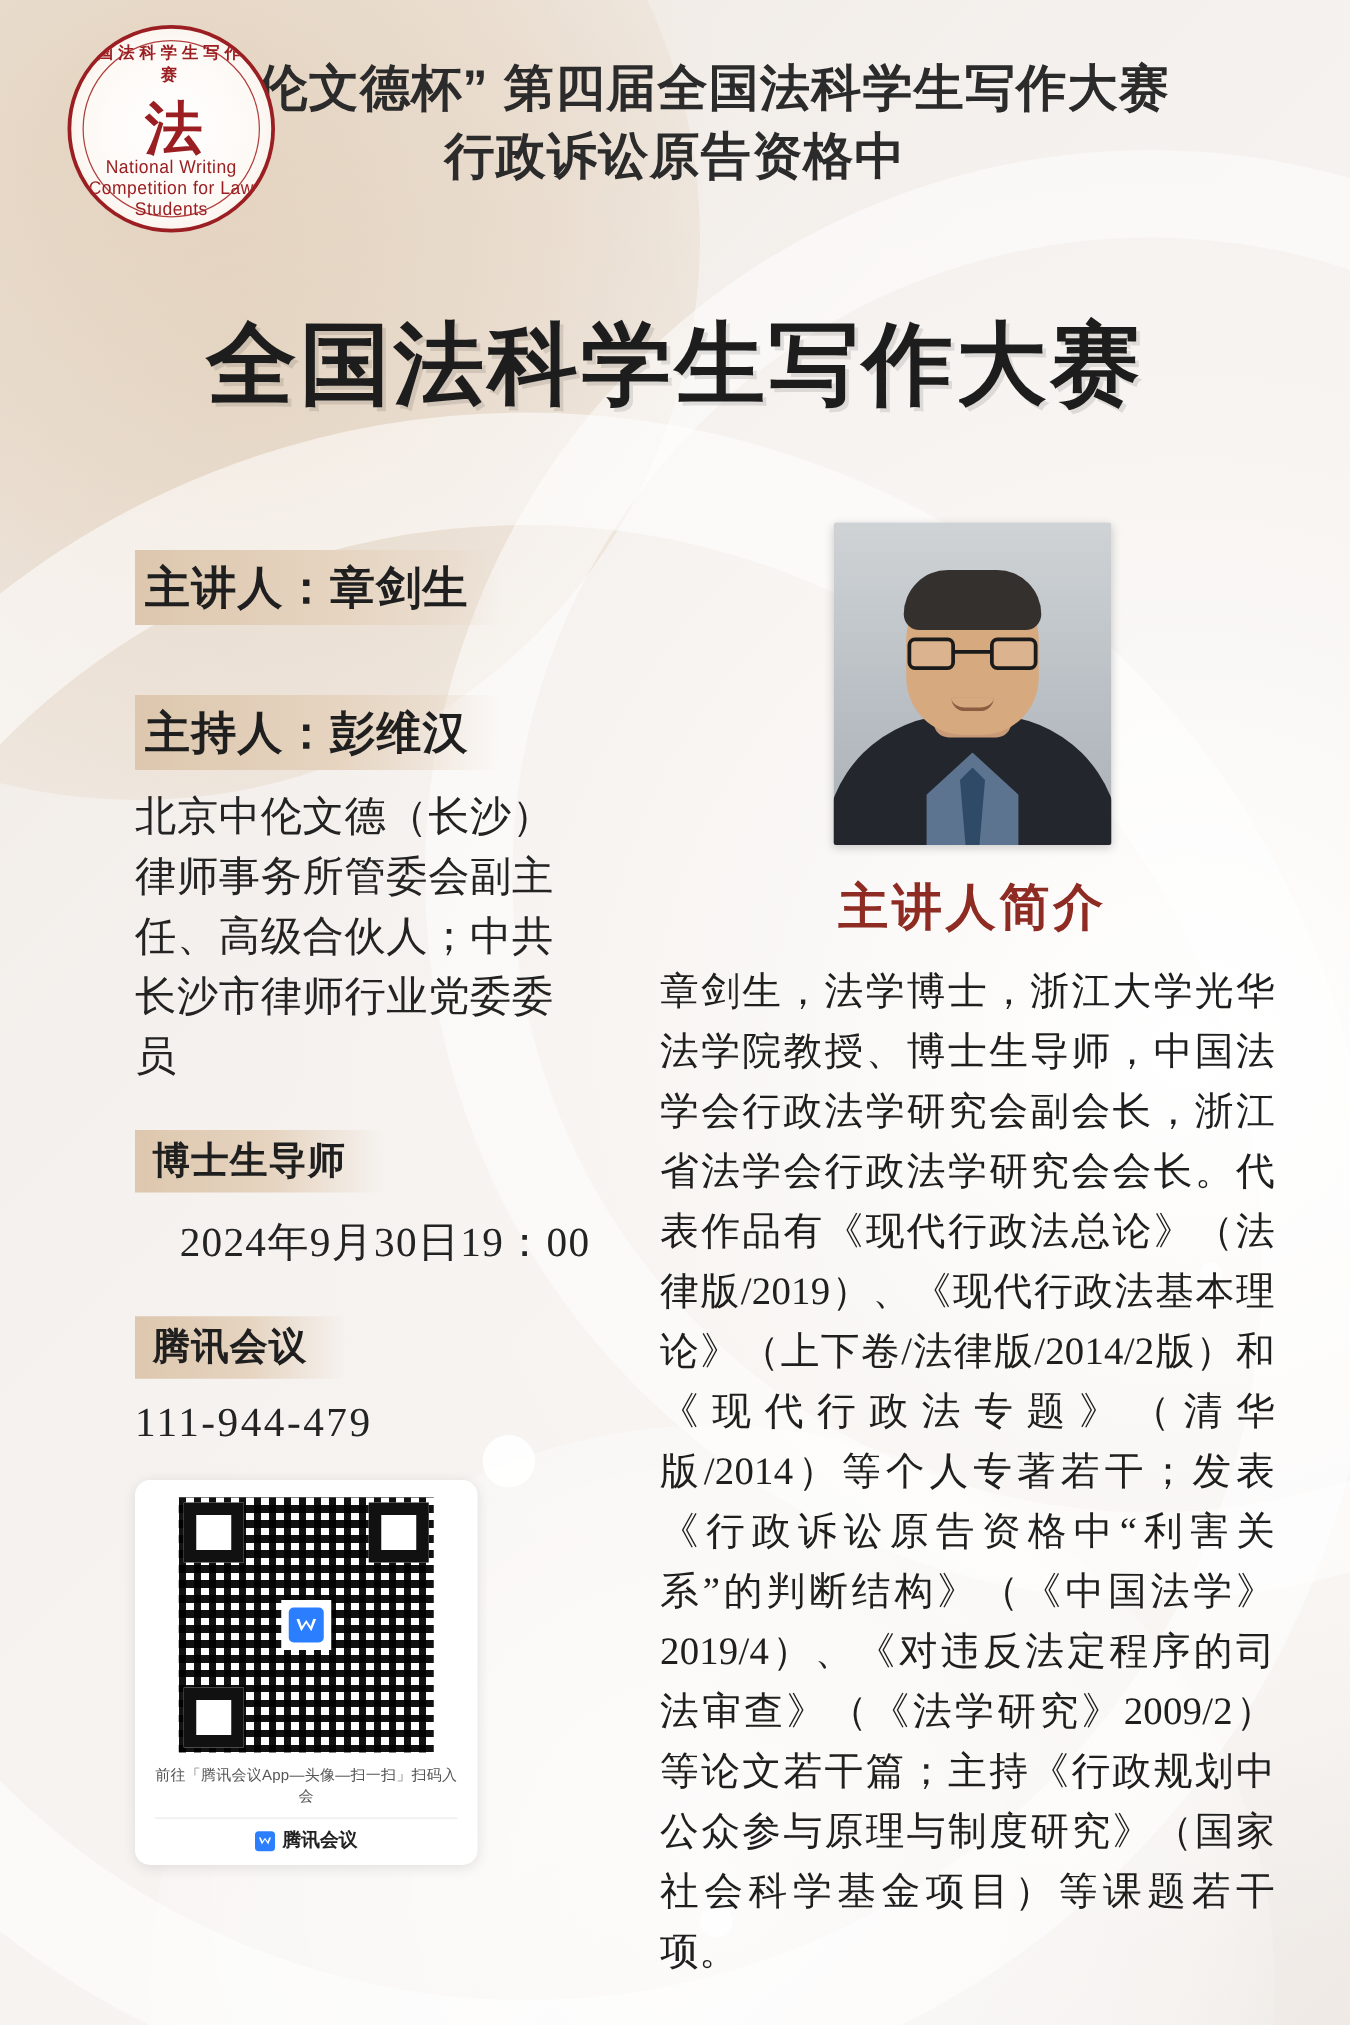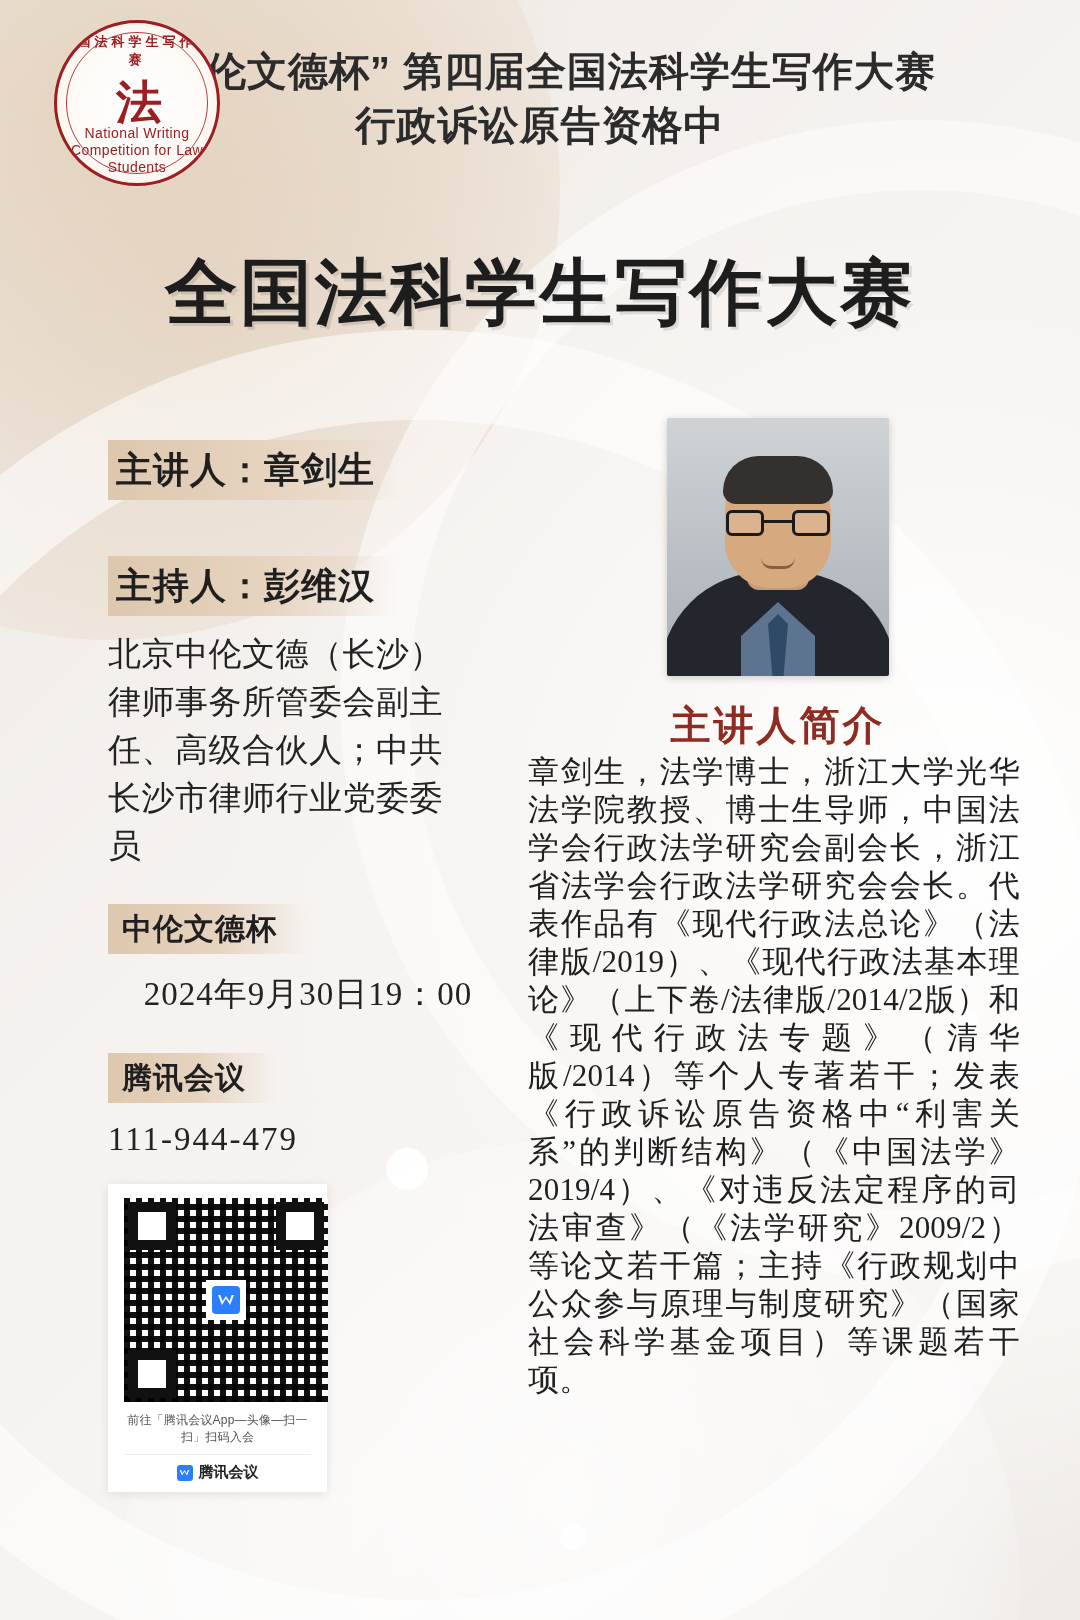--- a/index.html
+++ b/index.html
@@ -192,23 +192,23 @@
     margin-top: 18px;
     font-family: "Liberation Serif", serif;
     font-size: 33px;
     color: #232323;
     letter-spacing: 2px;
   }
 
   
   .qr-card {
     margin-top: 26px;
-    width: 219px;
+    width: 274px;
     background: #ffffff;
-    border-radius: 0;
+    border-radius: 12px;
     box-shadow: 0 2px 10px rgba(0,0,0,0.10);
     padding: 14px 16px 10px;
     box-sizing: border-box;
   }
   .qr-img {
     width: 204px; height: 204px;
     margin: 0 auto;
     position: relative;
     background:
       repeating-linear-gradient(90deg, #111 0 6px, #fff 6px 12px),
@@ -384,23 +384,24 @@
   .bio-title {
     margin-top: 22px;
     text-align: center;
     font-family: "Liberation Serif", serif;
     font-weight: bold;
     font-size: 40px;
     color: #8e2b22;
     letter-spacing: 3px;
   }
   .bio-text {
+    margin-top: 16px;
     font-family: "Liberation Serif", serif;
     font-size: 31px;
-    line-height: 38px;
+    line-height: 48px;
     color: #1f1f1f;
     text-align: justify;
     width: 492px;
     letter-spacing: 0.2px;
   }
 </style>
 </head>
 <body>
 
 <div class="poster">
@@ -430,21 +431,21 @@
     <div class="spk-block">
       <div class="tagline">主讲人：章剑生</div>
     </div>
 
     <div class="host-block">
       <div class="tagline">主持人：彭维汉</div>
       <div class="host-desc">北京中伦文德（长沙）律师事务所管委会副主任、高级合伙人；中共长沙市律师行业党委委员</div>
     </div>
 
     <div class="time-block">
-      <div class="tagline small">中伦文德杯</div>
+      <div class="tagline small">博士生导师</div>
       <div class="time-value">2024年9月30日19：00</div>
     </div>
 
     <div class="meet-block">
       <div class="tagline small">腾讯会议</div>
       <div class="meet-value">111-944-479</div>
     </div>
 
     <div class="qr-card">
       <div class="qr-img">

